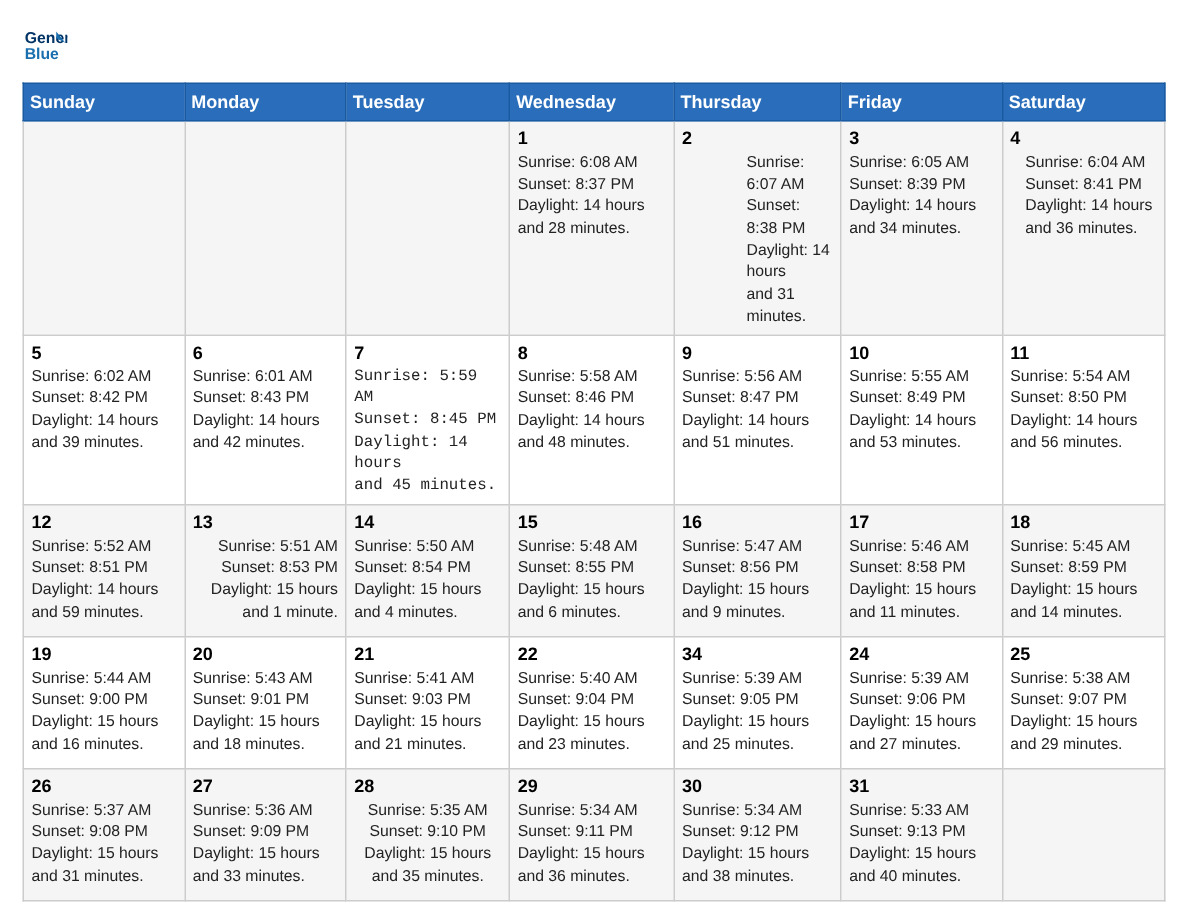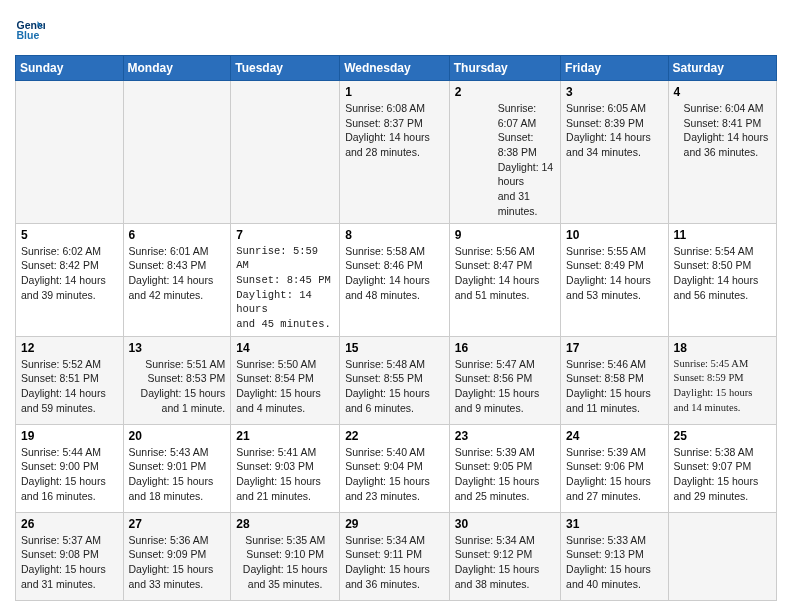--- a/index.html
+++ b/index.html
@@ -233,21 +233,21 @@
         </td>
         <td>
           <div class="day-num">17</div>
           <div class="day-info" style="white-space: pre-line;">Sunrise: 5:46 AM
 Sunset: 8:58 PM
 Daylight: 15 hours
 and 11 minutes.</div>
         </td>
         <td>
           <div class="day-num">18</div>
-          <div class="day-info" style="white-space: pre-line; font-family: Liberation Serif, serif;">Sunrise: 5:45 AM
+          <div class="day-info" style="white-space: pre-line;">Sunrise: 5:45 AM
 Sunset: 8:59 PM
 Daylight: 15 hours
 and 14 minutes.</div>
         </td>
       </tr>
       <tr>
         <td>
           <div class="day-num">19</div>
           <div class="day-info" style="white-space: pre-line;">Sunrise: 5:44 AM
 Sunset: 9:00 PM
@@ -269,21 +269,21 @@
 and 21 minutes.</div>
         </td>
         <td>
           <div class="day-num">22</div>
           <div class="day-info" style="white-space: pre-line;">Sunrise: 5:40 AM
 Sunset: 9:04 PM
 Daylight: 15 hours
 and 23 minutes.</div>
         </td>
         <td>
-          <div class="day-num">23</div>
+          <div class="day-num">34</div>
           <div class="day-info" style="white-space: pre-line;">Sunrise: 5:39 AM
 Sunset: 9:05 PM
 Daylight: 15 hours
 and 25 minutes.</div>
         </td>
         <td>
           <div class="day-num">24</div>
           <div class="day-info" style="white-space: pre-line;">Sunrise: 5:39 AM
 Sunset: 9:06 PM
 Daylight: 15 hours

